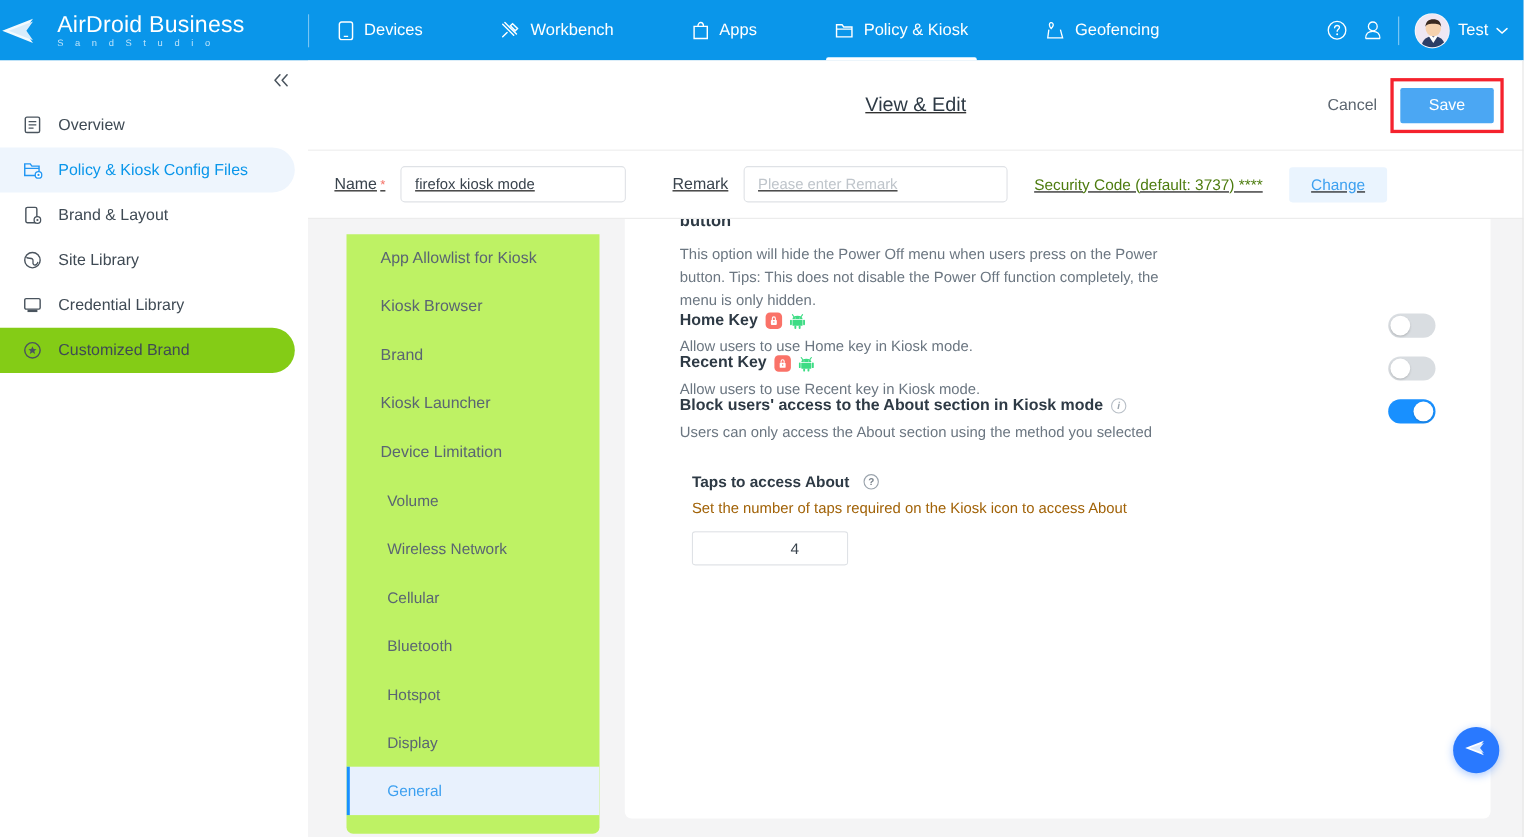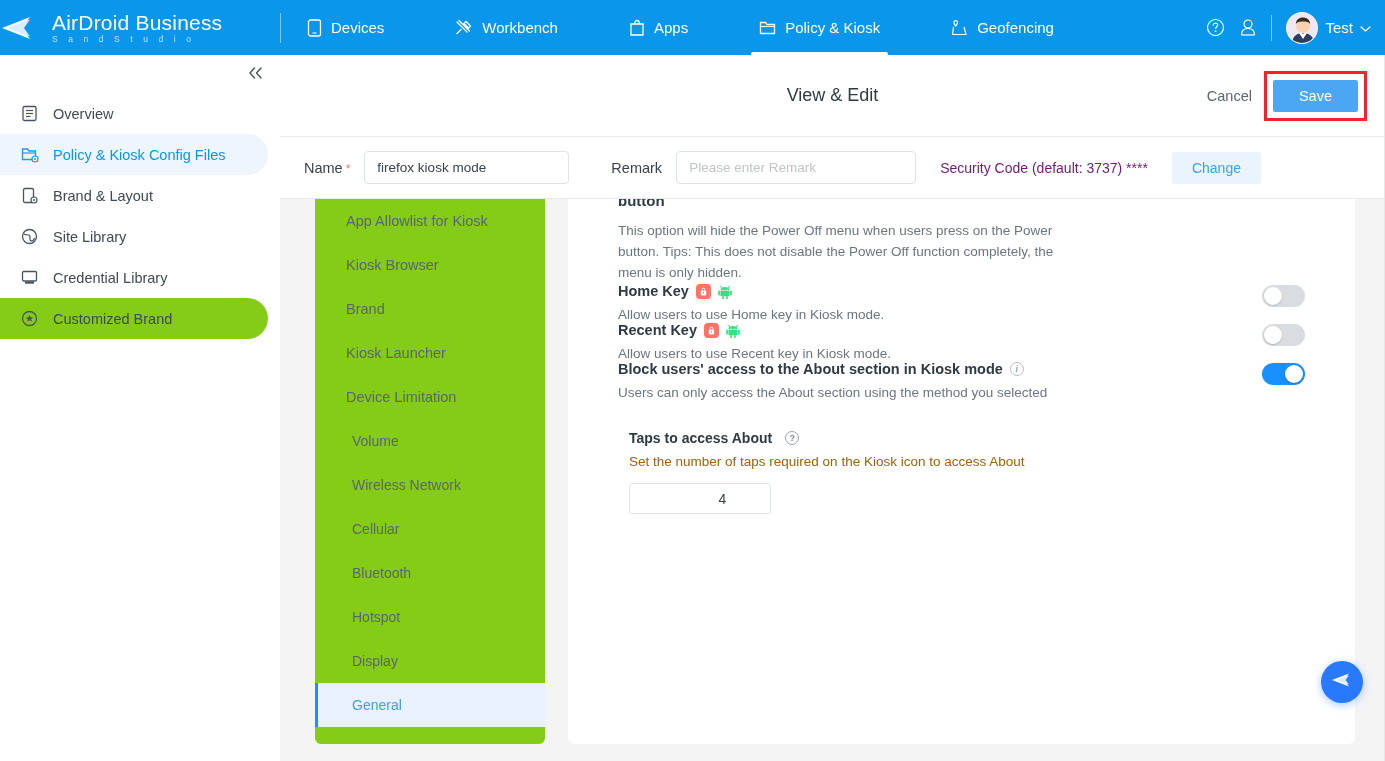--- a/index.html
+++ b/index.html
@@ -82,20 +82,21 @@
   }
   .side-item .s-ico { width: 19px; display: flex; justify-content: center; flex: 0 0 auto; }
   .side-item.active { background: #eef5fd; color: #0a96ea; }
   .side-item.hovered { background: #84cc16; }
 
   
   .content {
     position: absolute; left: 280px; top: 55px;
     width: 1105px; height: 706px;
     background: #f4f4f5;
+    text-decoration: underline;
   }
   .page-head {
     background: #ffffff; height: 82px;
     position: relative; display: flex; align-items: center; justify-content: center;
     border-bottom: 1px solid #ededed;
   }
   .page-title { font-size: 18px; color: #2e3a45; }
   .head-actions {
     position: absolute; right: 18px; top: 0; height: 82px;
     display: flex; align-items: center; gap: 0;
@@ -119,34 +120,34 @@
     border-bottom: 1px solid #e9e9e9;
   }
   .f-label { font-size: 14.5px; color: #39434d; white-space: nowrap; }
   .req { color: #f5756b; font-size: 12px; margin-left: 3px; }
   .f-input {
     border: 1px solid #dfe2e6; border-radius: 4px;
     height: 33px; font-family: inherit; font-size: 13.5px;
     color: #39434d; padding: 0 12px; outline: none; background: #fff;
   }
   .f-input::placeholder { color: #bfc5cb; }
-  .sec-text { font-size: 14px; color: #701a75; white-space: nowrap; }
+  .sec-text { font-size: 14px; color: #4d7c0f; white-space: nowrap; }
   .btn-change {
     background: #eaf4fe; color: #3da0f0; border: none; font-family: inherit;
     font-size: 14px; height: 32px; padding: 0 20px; border-radius: 3px;
     cursor: pointer;
   }
 
   
   .body-area { position: relative; height: 562px; background: #f4f4f5; }
 
   .inner-nav {
-    position: absolute; left: 35px; top: 0;
+    position: absolute; left: 35px; top: 14px;
     width: 230px; height: 545px;
-    background: #84cc16; border-radius: 0 0 6px 6px;
+    background: #bef264; border-radius: 0 0 6px 6px;
     overflow: hidden;
   }
   .inn-item {
     height: 44px; display: flex; align-items: center;
     padding-left: 28px; font-size: 14.5px; color: #5a6572;
     cursor: pointer; border-left: 3px solid transparent;
   }
   .inn-item.sub { padding-left: 34px; font-size: 14px; }
   .inn-item.active {
     background: #e8f1fd; color: #3da0f0; border-left: 3px solid #1890ff;

